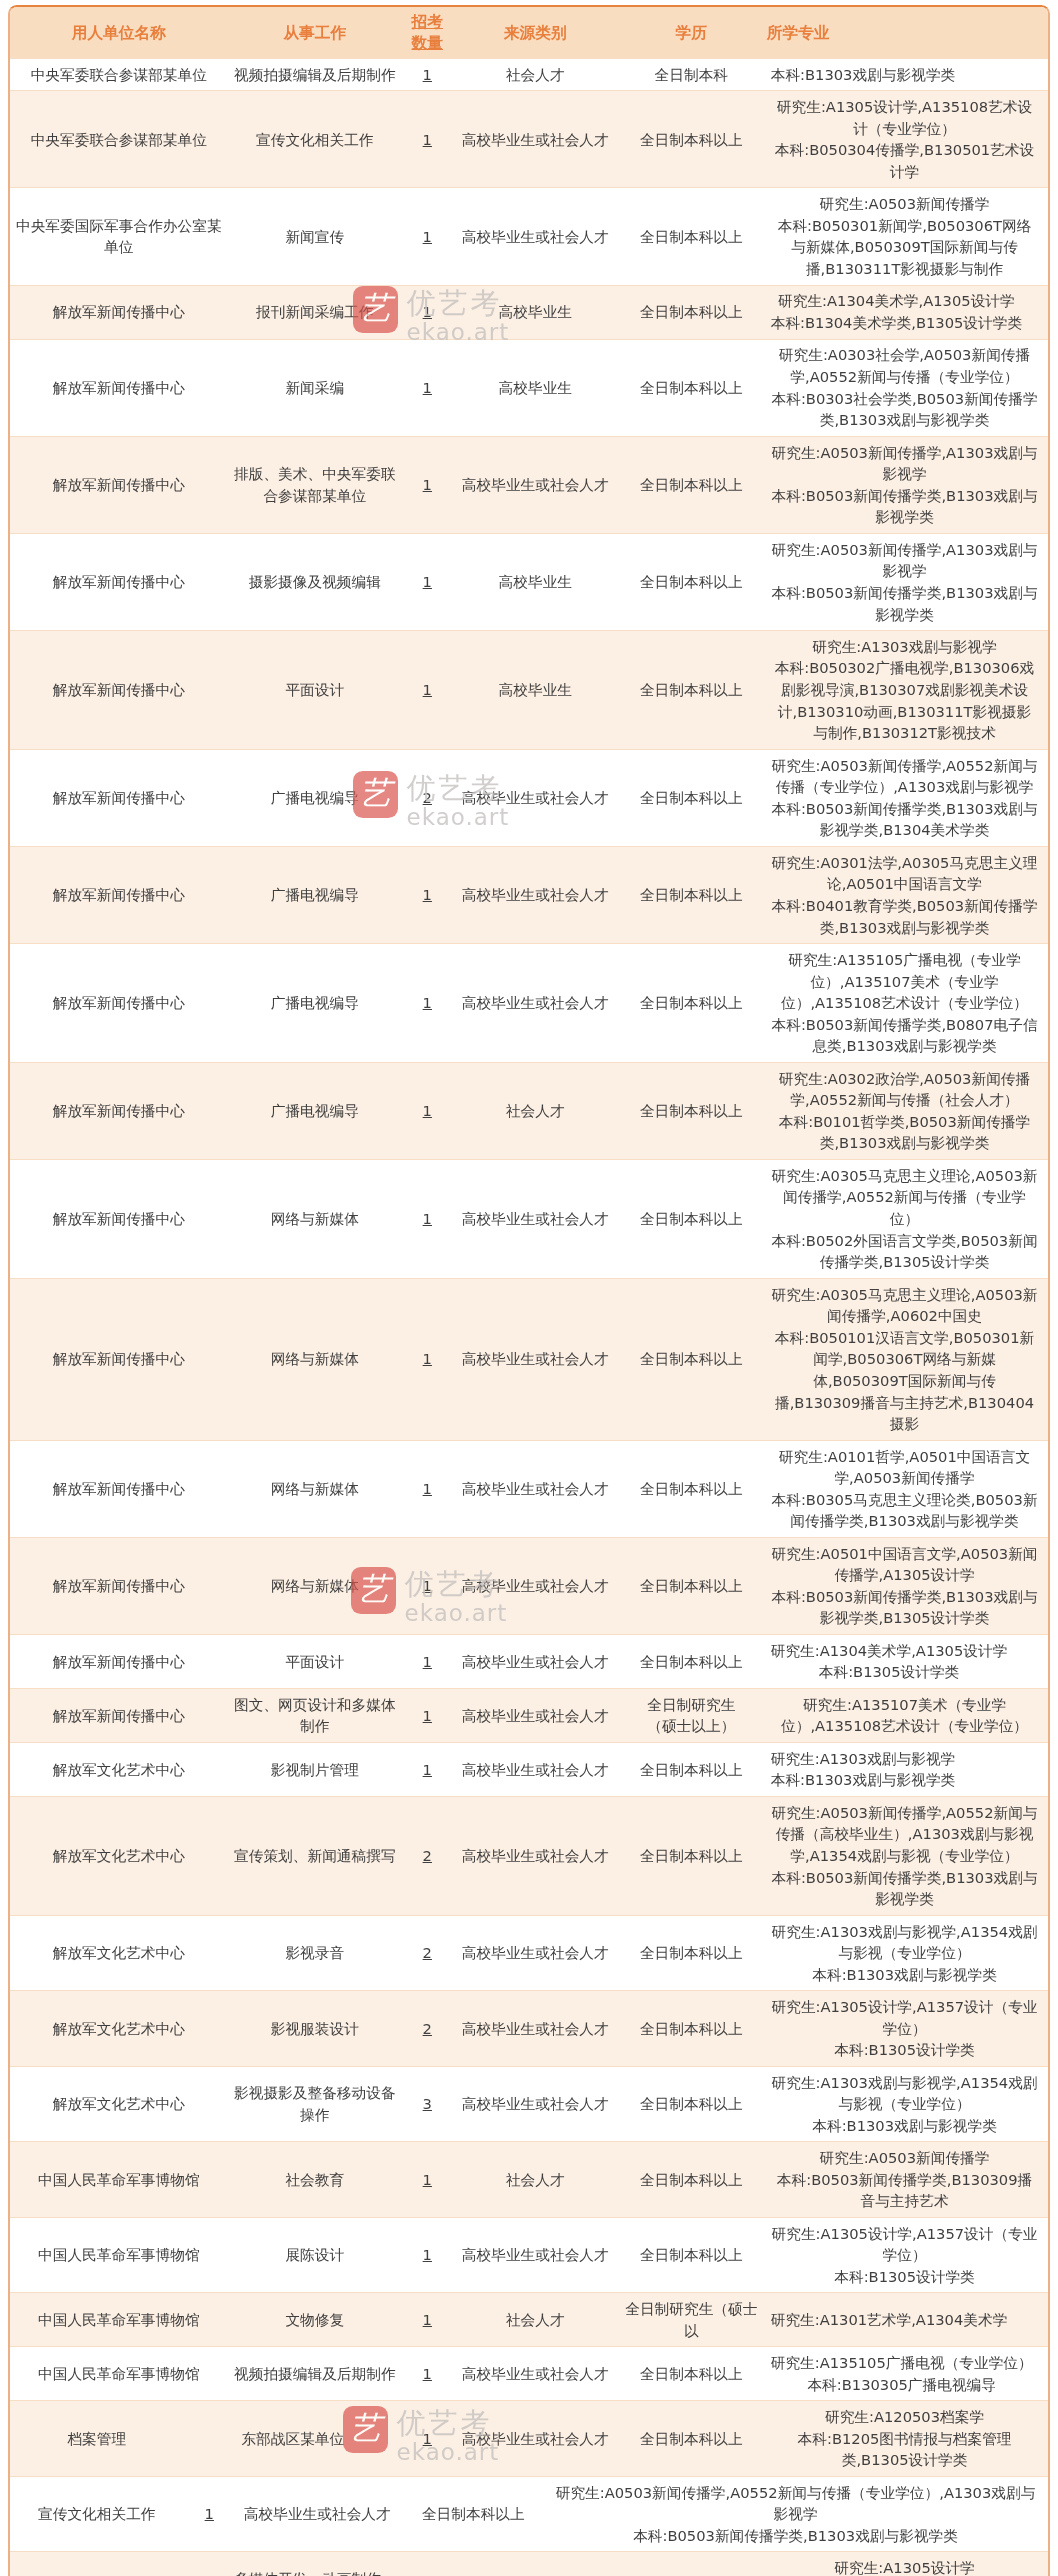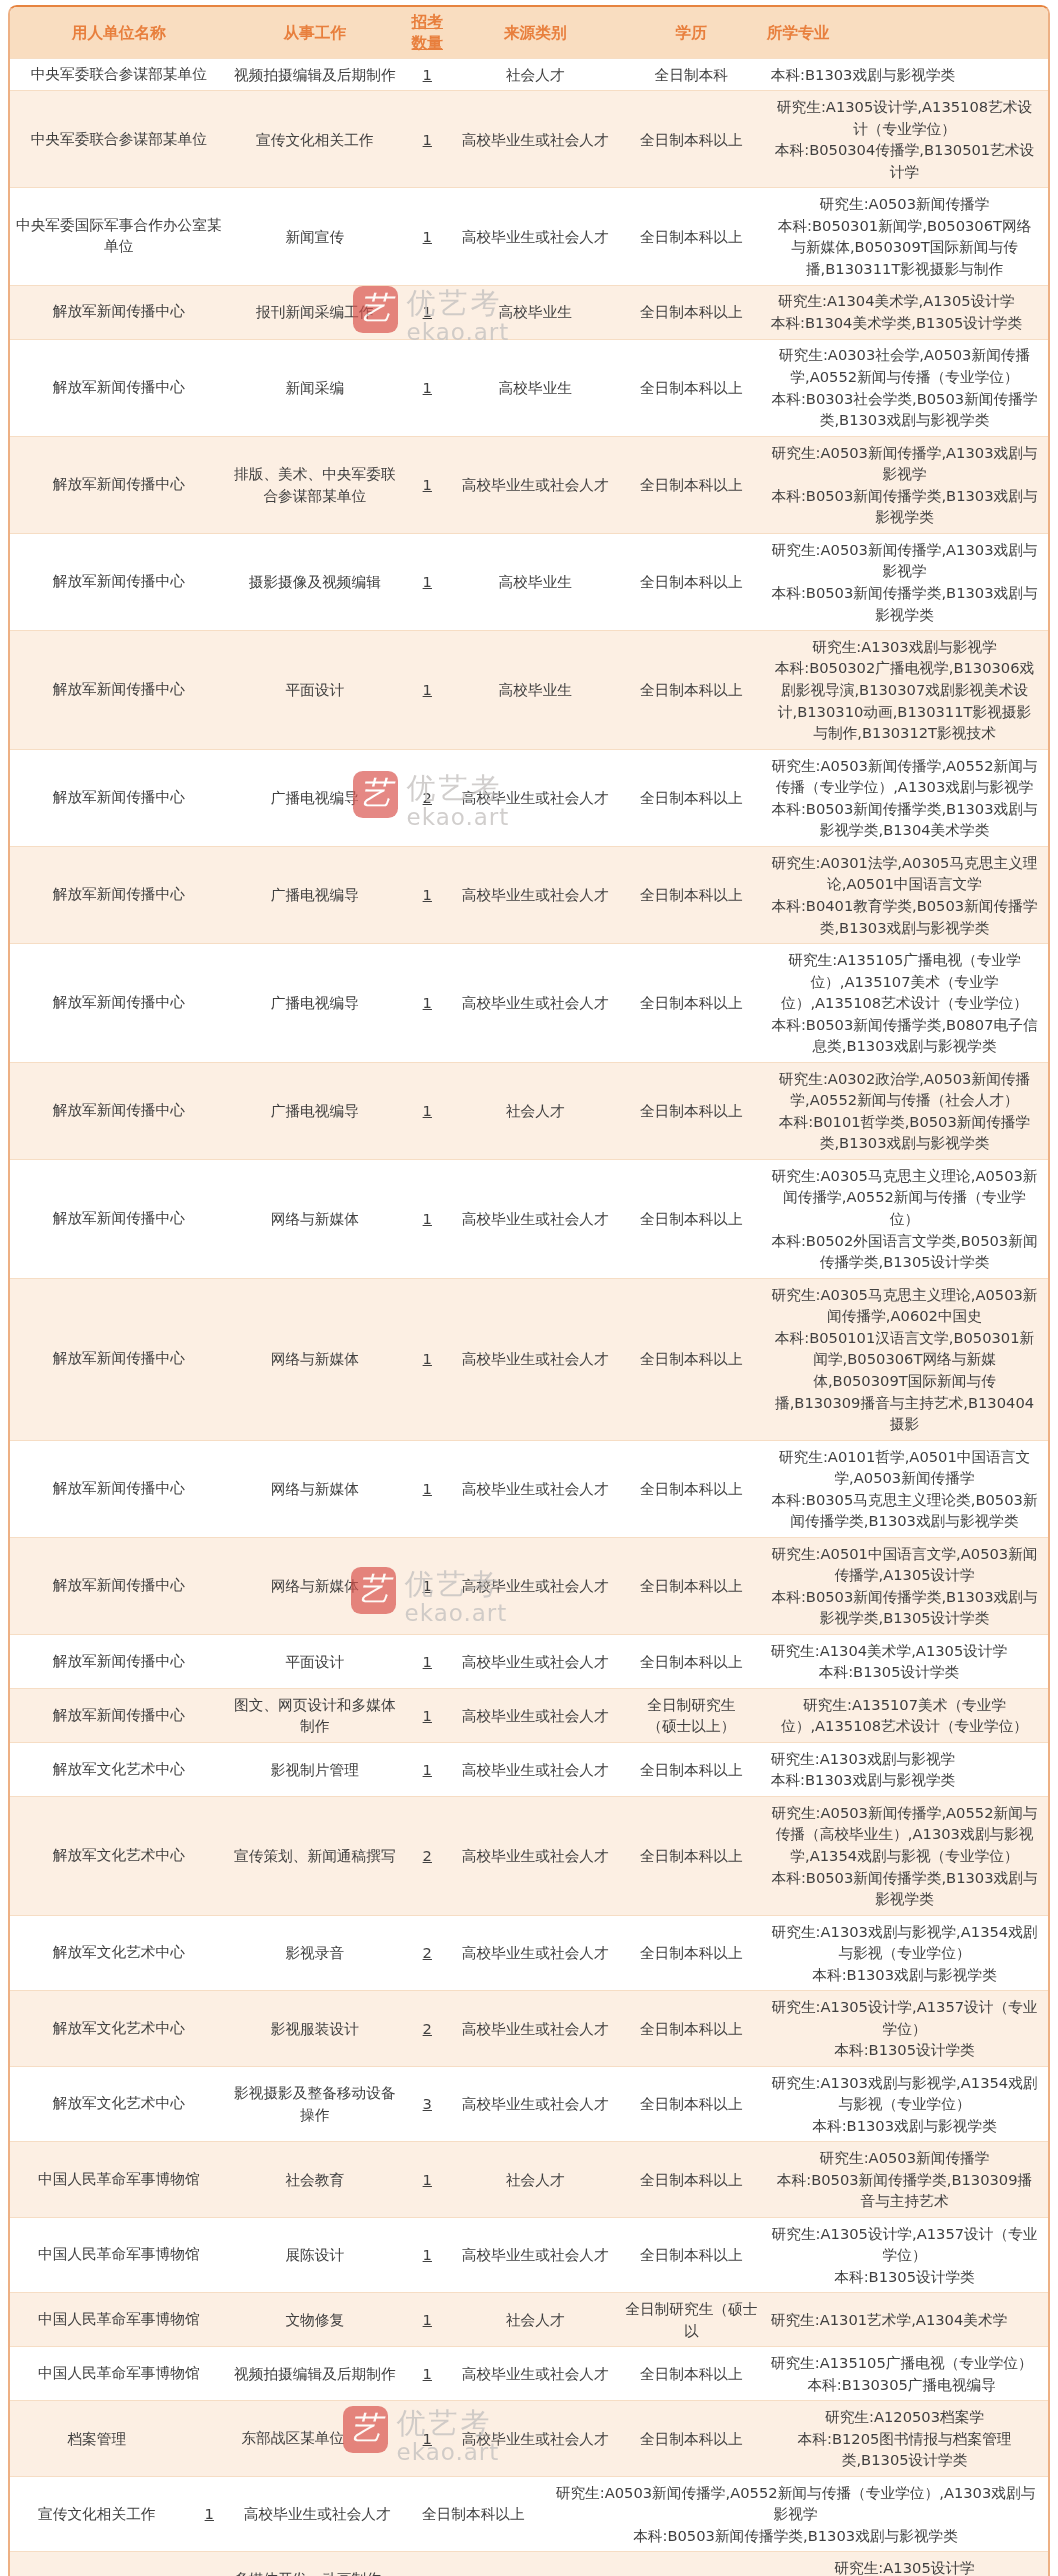--- a/index.html
+++ b/index.html
@@ -6,21 +6,21 @@
   body{width:1058px;font-family:"DejaVu Sans","Liberation Sans",sans-serif;}
   .page{padding:4.9px 7.8px 0 7.8px;}
   .table{position:relative;border:2.9px solid #edb084;border-top:2.9px solid #e6833f;border-radius:8.8px;overflow:hidden;background:#fff;}
   .thead{display:flex;background:#f9ddc0;color:#e87f3d;font-weight:bold;min-height:33px;align-items:stretch;}
   .thead .cell{font-size:15.7px;color:#e87f3d;font-weight:bold;padding:3.9px 2px;}
   .row{display:flex;border-top:1px solid #f6ddc4;background:#ffffff;align-items:stretch;}
   .row.alt{background:#fcefe3;}
   .cell{padding:4.9px 2.9px;font-size:14.7px;line-height:21.6px;color:#3f3f3f;
         display:flex;align-items:center;justify-content:center;text-align:center;
         white-space:pre-line;box-sizing:border-box;}
-  .c1{width:218px;font-family:Liberation Serif, serif;}
+  .c1{width:218px;}
   .c2{width:174px;}
   .c3{width:51px;text-decoration:underline;}
   .c4{width:165px;}
   .c5{width:147px;}
   .c6{flex:1;justify-content:flex-start;text-align:center;padding-left:5.9px;padding-right:9.8px;}
   
   .wm{position:absolute;display:flex;align-items:flex-start;opacity:0.8;pointer-events:none;z-index:5;}
   .wm-logo{width:45px;height:47px;background:#d9524c;border-radius:9.8px;color:#ffffff;
            font-size:32px;line-height:45px;text-align:center;
            font-family:"DejaVu Serif","Liberation Serif",serif;font-style:italic;opacity:0.85;}

